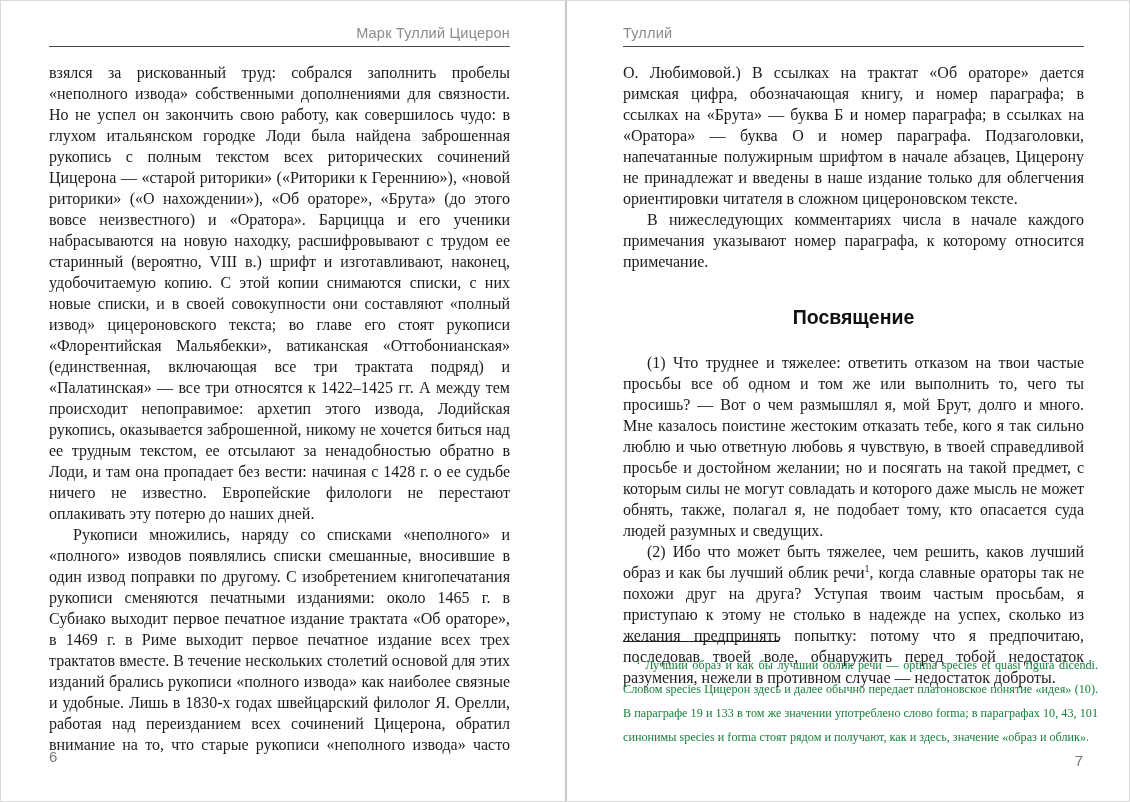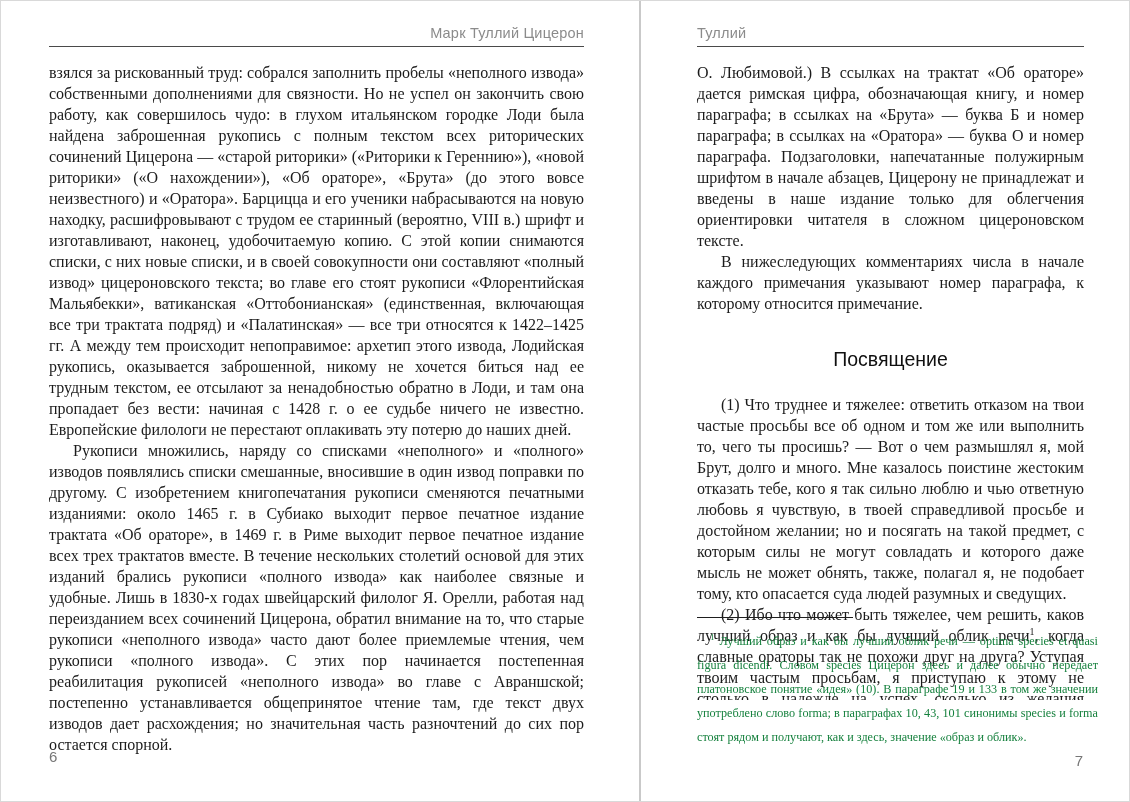--- a/index.html
+++ b/index.html
@@ -11,21 +11,21 @@
     overflow: hidden;
   }
   .spread {
     display: flex;
     width: 1130px; height: 802px;
     background: #fff;
     border: 1px solid #d9d9d9;
   }
   .page { position: relative; height: 100%; }
   .page-left {
-    width: 640px;
+    width: 566px;
     border-right: 2px solid #c9c9c9;
     padding: 24px 55px 0 48px;
   }
   .page-right {
     flex: 1;
     padding: 24px 45px 0 56px;
   }
   .running-head {
     font-family: "Liberation Sans", "DejaVu Sans", sans-serif;
     font-size: 14.5px;
@@ -43,21 +43,21 @@
     text-align: justify;
     overflow: hidden;
   }
   .page-left .page-body { height: 692px; }
   .page-right .page-body { height: 638px; }
   .page-body p { margin: 0; }
   .page-body p.indent { text-indent: 24px; }
   .it { }
   .section-heading {
     font-family: "Liberation Sans", "DejaVu Sans", sans-serif;
-    font-weight: normal;
+    font-weight: bold;
     font-size: 19.5px;
     color: #101010;
     text-align: center;
     margin: 35px 0 24px 0;
   }
   sup.fn-ref {
     font-size: 10px;
     line-height: 0;
     vertical-align: super;
   }

